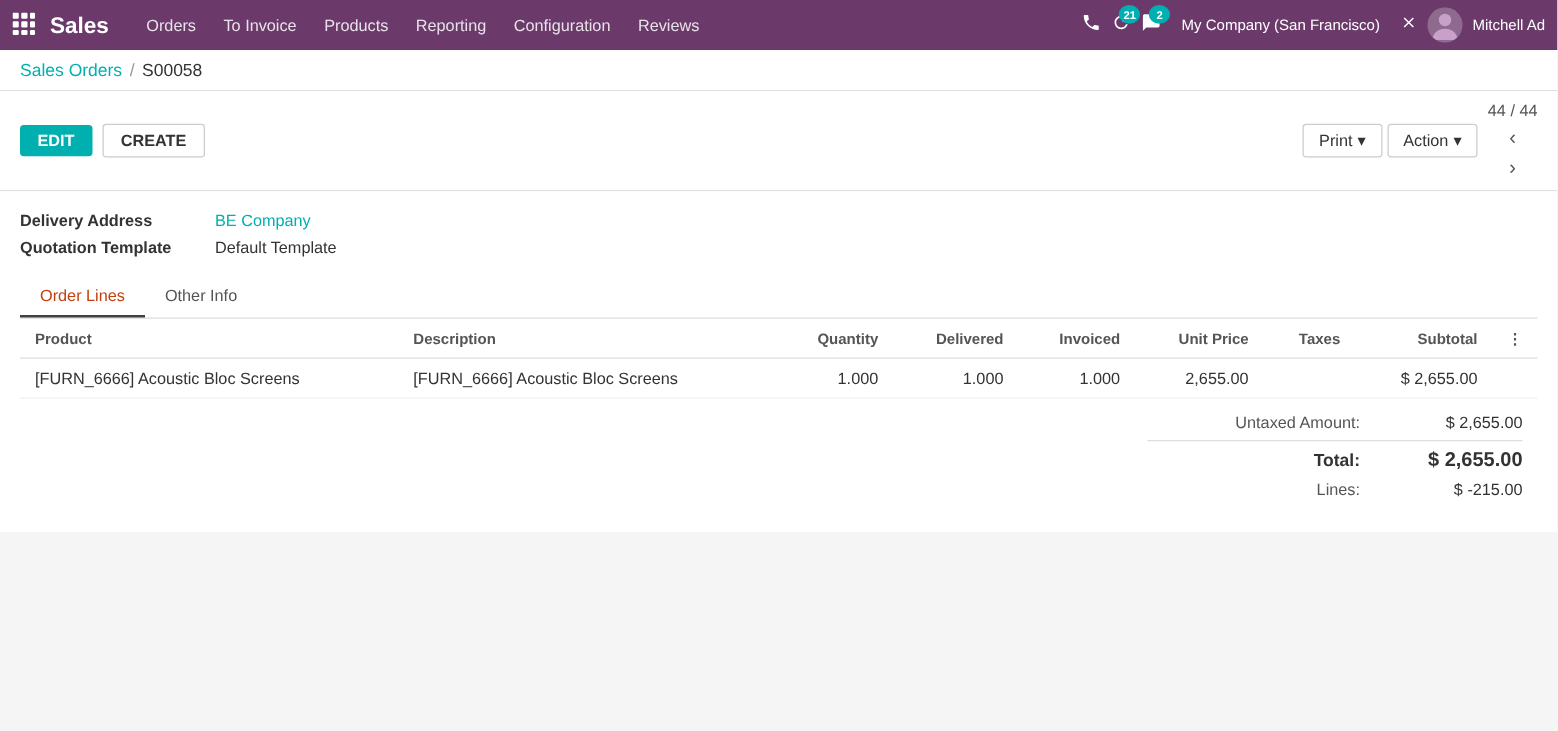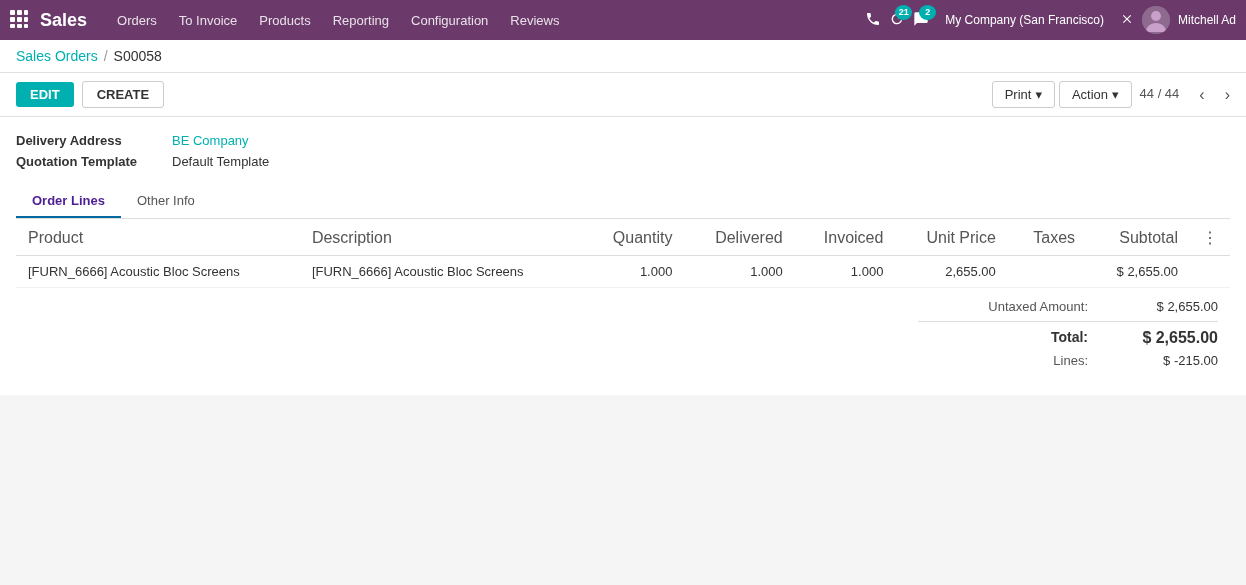--- a/index.html
+++ b/index.html
@@ -103,21 +103,21 @@
     .btn-action {
       background: white;
       color: #333;
       border: 1px solid #ccc;
       padding: 5px 12px;
       border-radius: 3px;
       cursor: pointer;
       font-size: 13px;
       display: flex; align-items: center; gap: 4px;
     }
-    .pagination { display: flex; align-items: flex-start; gap: 20px; font-size: 13px; color: #555; margin-left: auto; }
+    .pagination { display: flex; align-items: center; gap: 6px; font-size: 13px; color: #555; margin-left: auto; flex-direction: column; }
     .pag-arrow { cursor: pointer; color: #555; font-size: 16px; }
 
     
     .content { background: white; padding: 16px; }
 
     
     .field-row { display: flex; gap: 16px; margin-bottom: 6px; }
     .field-label { font-weight: bold; color: #333; min-width: 140px; }
     .field-value { color: #333; }
     .field-value.link { color: #00b0b0; cursor: pointer; }
@@ -125,32 +125,32 @@
     
     .tabs { display: flex; border-bottom: 1px solid #ddd; margin: 16px 0 0 0; }
     .tab {
       padding: 8px 16px;
       cursor: pointer;
       color: #555;
       border-bottom: 2px solid transparent;
       font-size: 13px;
     }
     .tab.active {
-      color: #4c1d95;
-      border-bottom: 2px solid #0369a1;
-      font-weight: 700;
+      color: #c2410c;
+      border-bottom: 2px solid #404040;
+      font-weight: 400;
     }
 
     
     .order-table { width: 100%; border-collapse: collapse; margin-top: 1px; }
     .order-table th {
       text-align: left;
       padding: 8px 12px;
-      font-size: 16px;
-      font-weight: 400;
+      font-size: 12px;
+      font-weight: 700;
       color: #555;
       border-bottom: 1px solid #ddd;
       background: white;
     }
     .order-table th.right { text-align: right; }
     .order-table td {
       padding: 8px 12px;
       font-size: 13px;
       color: #333;
       border-bottom: 1px solid #f0f0f0;

